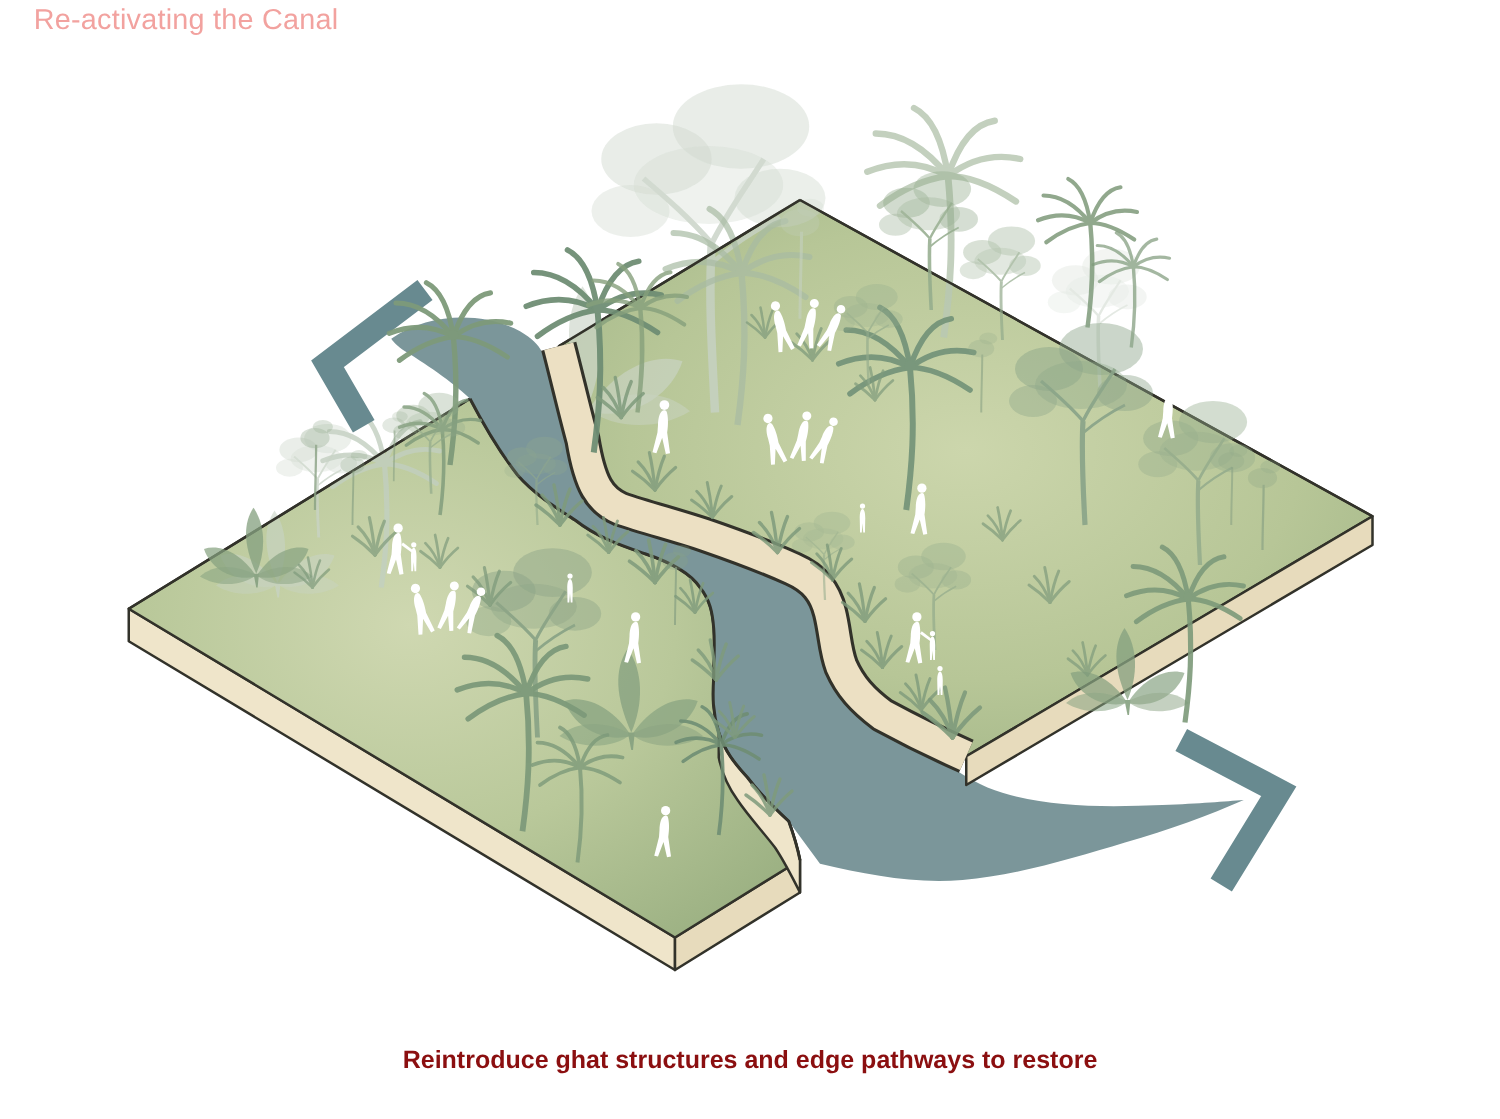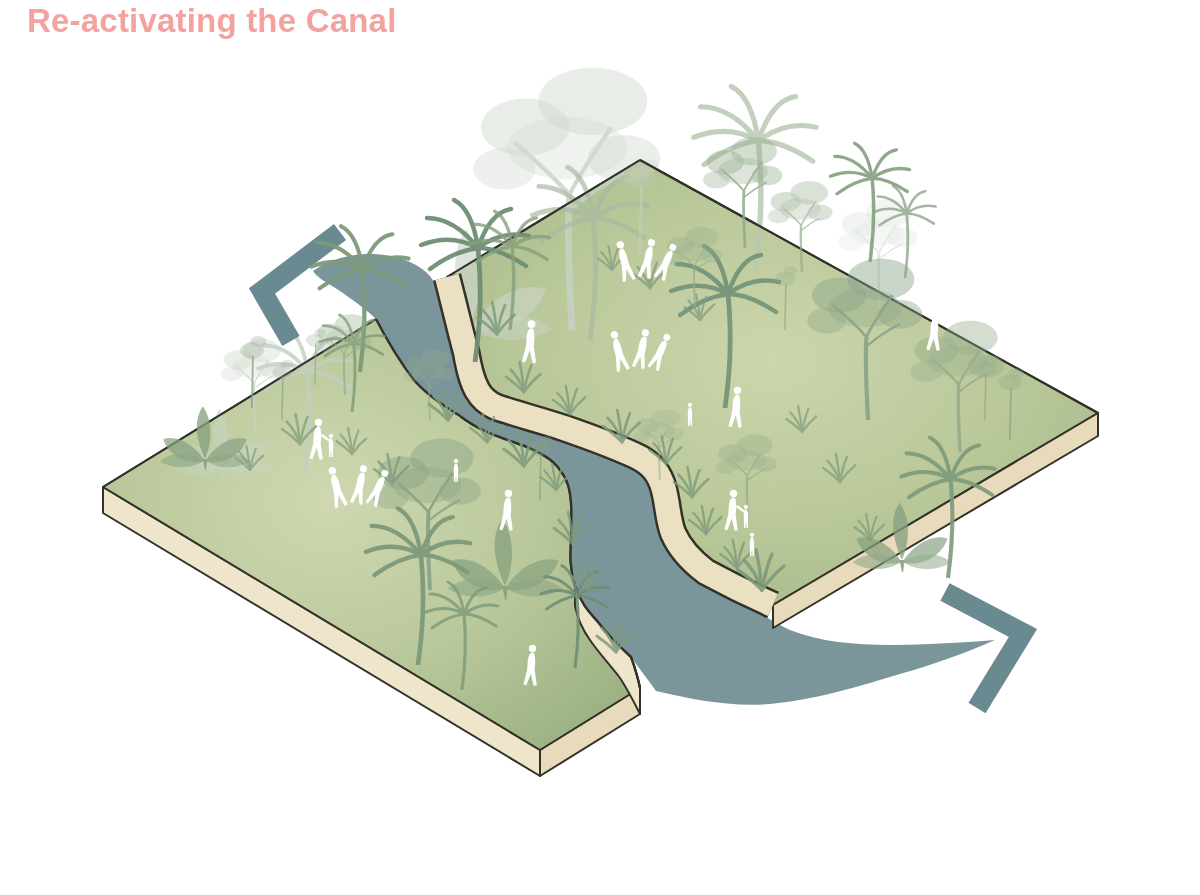--- a/index.html
+++ b/index.html
@@ -1,18 +1,18 @@
 <!DOCTYPE html>
 <html><head>
 <meta charset="utf-8">
 <style>
   html,body{margin:0;padding:0;background:#ffffff;}
   .stage{position:relative;width:1200px;height:895px;background:#ffffff;overflow:hidden;
          font-family:"Liberation Sans", sans-serif;}
-  .title{position:absolute;left:27px;top:2px;font-size:33px;font-weight:bold;
+  .title{position:absolute;left:27px;top:2px;font-size:23px;font-weight:normal;
          color:#f2a29f;letter-spacing:.2px;}
   .caption{position:absolute;left:0;right:0;top:836px;text-align:center;
            font-size:20px;font-weight:bold;color:#8b0f10;line-height:1.28;}
   svg{position:absolute;left:0;top:0;}
 </style>
 </head>
 <body>
 
 <div class="stage">
 
@@ -255,15 +255,16 @@
     <use href="#p-group" transform="translate(358,498)"></use>
     <use href="#p-child" transform="translate(456,478)"></use>
     <use href="#p-walk" transform="translate(508,523)"></use>
     <use href="#p-walk" transform="translate(532,678)"></use>
   </g>
 </svg>
 
 <div class="title">Re-activating the Canal</div>
 
 <div class="caption">
+  <div>Reintroduce ghat structures and edge pathways to restore</div>
 </div>
 
 </div>
 
 </body></html>

